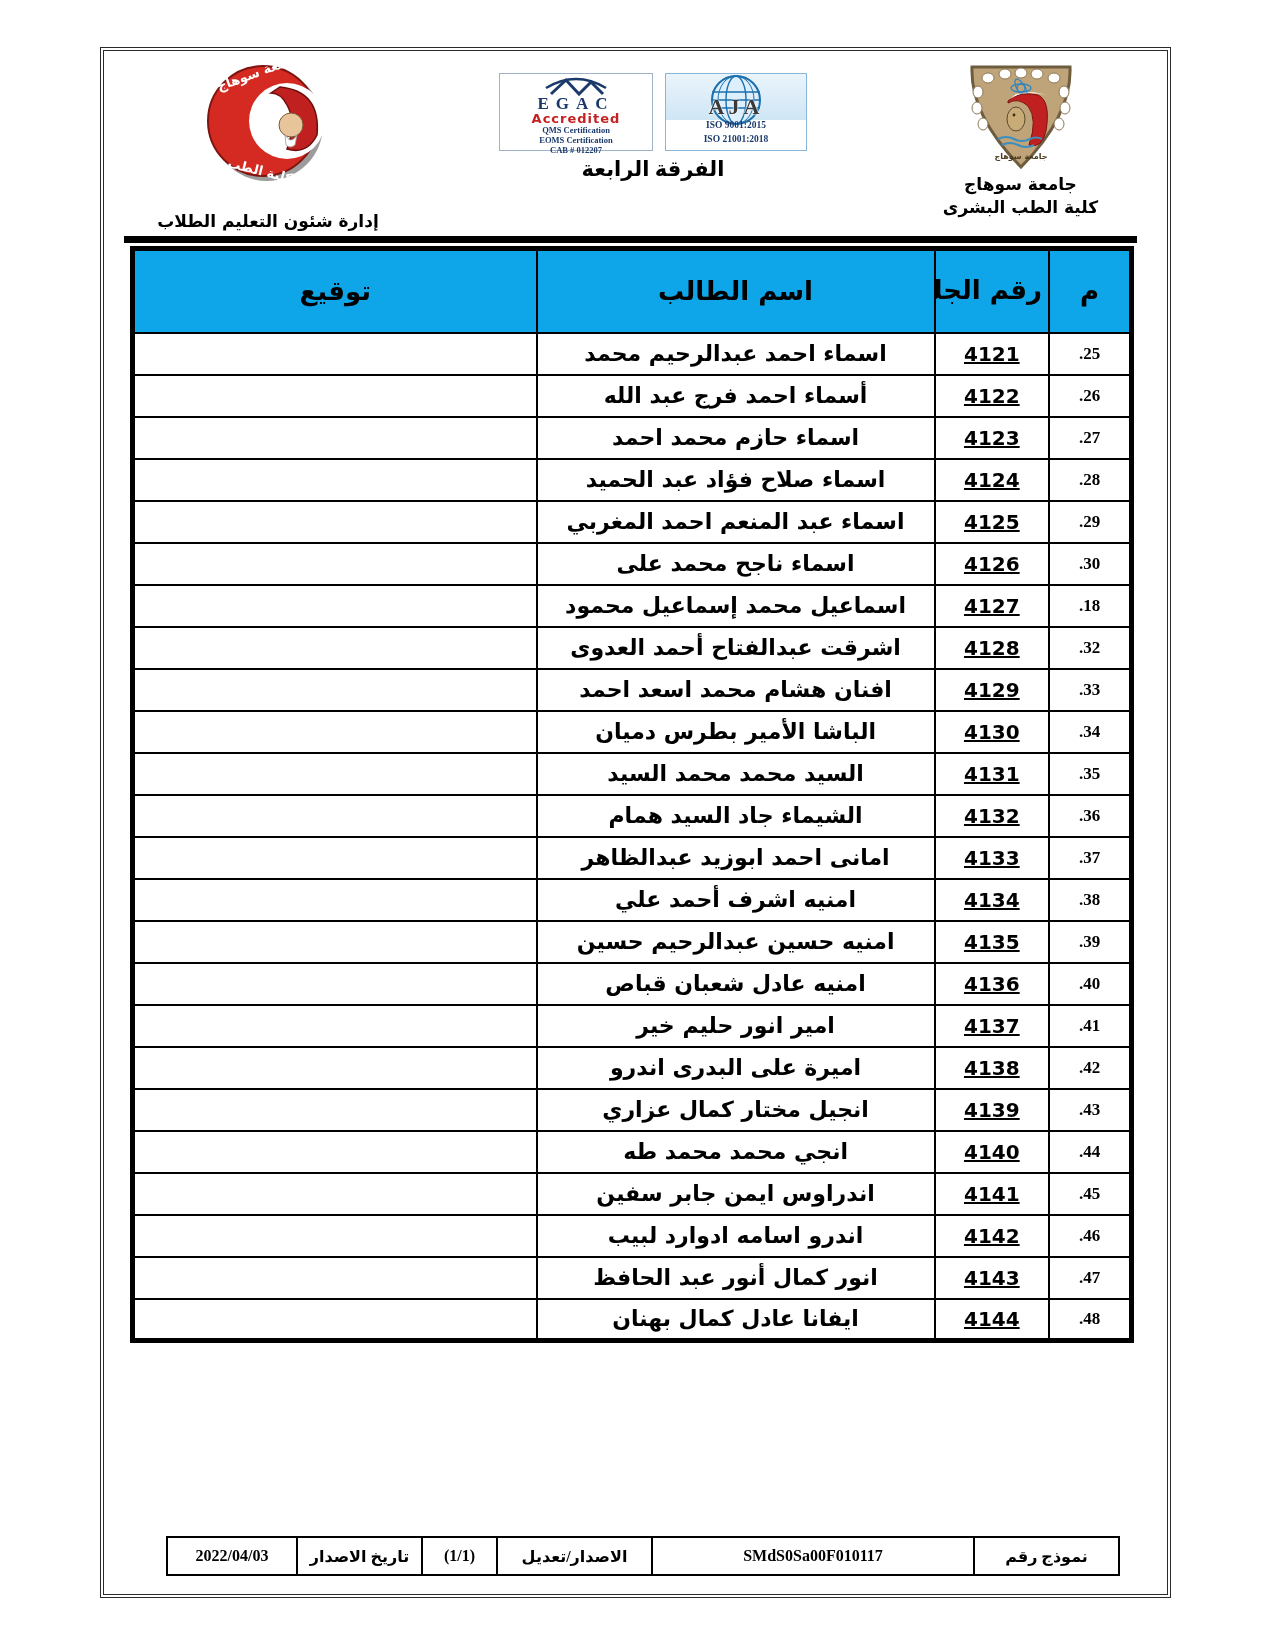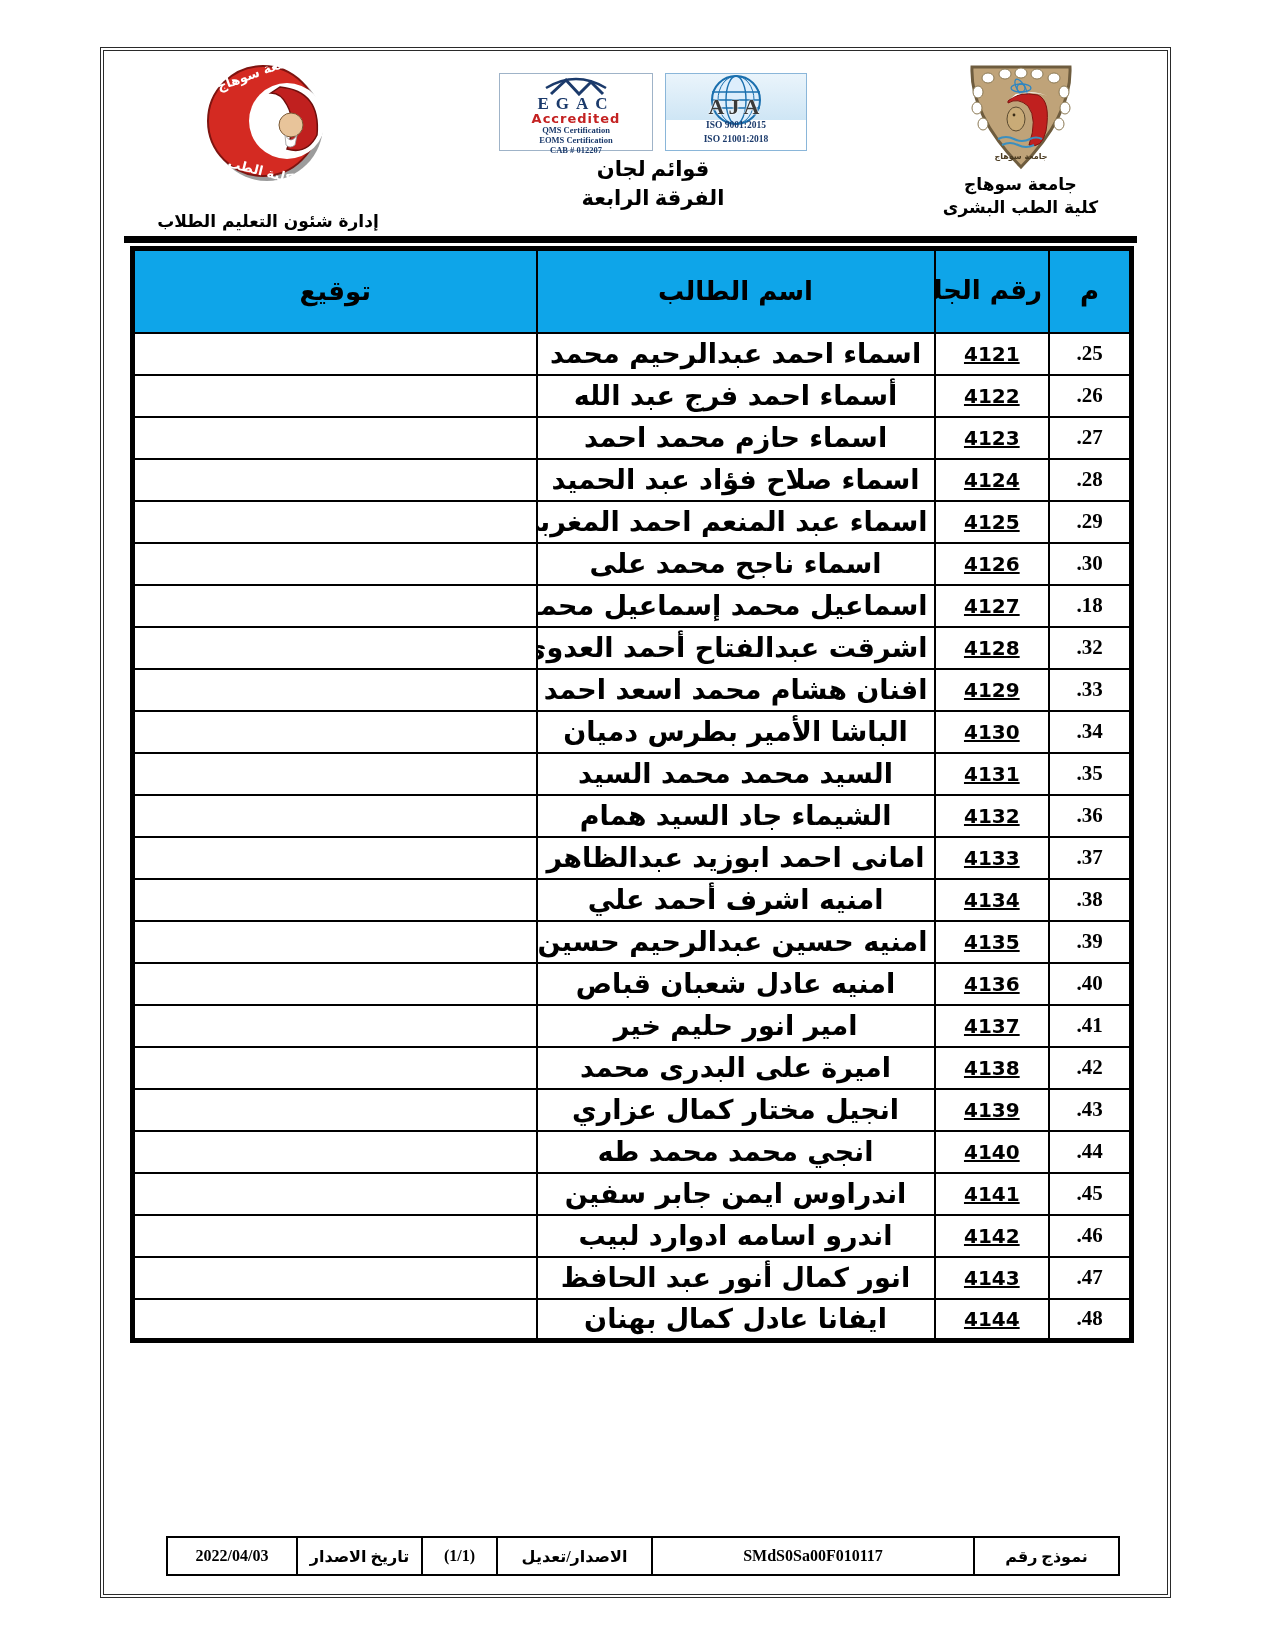--- a/index.html
+++ b/index.html
@@ -33,23 +33,23 @@
   .rule{height:7px;background:#000;margin:5px 30px 3px 20px;}
   
   table.main{border-collapse:collapse;table-layout:fixed;width:1004px;
              margin:0 33px 0 auto;border:5px solid #000;}
   table.main th,table.main td{border:2px solid #000;padding:0 6px;box-sizing:border-box;
              overflow:hidden;white-space:nowrap;}
   table.main thead th{background:#0ea5e9;font-weight:bold;font-size:26px;height:84px;
              text-align:center;vertical-align:middle;}
   th.h-seat{font-size:23px;white-space:normal;line-height:1.15;}
   table.main tbody tr{height:42px;}
-  td.c-num{font-family:"Liberation Serif",serif;font-weight:bold;font-size:21px;text-align:center;}
+  td.c-num{font-family:"Liberation Serif",serif;font-weight:bold;font-size:17px;text-align:center;}
   td.c-seat{font-weight:bold;font-size:20px;text-align:center;text-decoration:underline;}
-  td.c-name{font-weight:bold;font-size:27px;text-align:center;}
+  td.c-name{font-weight:bold;font-size:22px;text-align:center;}
   
   .footer{position:absolute;right:47px;bottom:18px;}
   table.foot{border-collapse:collapse;table-layout:fixed;width:952px;border:2px solid #000;}
   table.foot td{border:2px solid #000;height:34px;text-align:center;vertical-align:middle;
         font-weight:bold;font-size:16px;font-family:"Liberation Serif","DejaVu Sans",serif;
         white-space:nowrap;overflow:hidden;}
   td.f-code,td.f-date{font-size:17px;}
   svg{display:block;margin:0 auto;}
 </style>
 </head>
@@ -97,21 +97,20 @@
               <line x1="46" y1="26" x2="94" y2="26" stroke="#1a6fae" stroke-width="1.4"></line>
             </svg>
             <div class="aja-name">AJA</div>
             <div class="aja-iso">
               <div>ISO 9001:2015</div>
               <div>ISO 21001:2018</div>
             </div>
           </div>
         </div>
         <div class="titles" dir="rtl">
-          <div>قوائم لجان</div>
           <div>الفرقة الرابعة</div>
         </div>
       </div>
 
       <div class="hdr-right">
         <svg width="126" height="112" viewBox="0 0 126 112">
           <path d="M14,6 L112,6 Q114,54 63,106 Q12,54 14,6 Z" fill="#bfa379" stroke="#6e5c3e" stroke-width="3"></path>
           <g fill="#ffffff" stroke="#8c7a55" stroke-width="1">
             <ellipse cx="30" cy="17" rx="6" ry="5"></ellipse>
               <ellipse cx="47" cy="13" rx="6" ry="5"></ellipse>
@@ -279,21 +278,21 @@
           <tr>
             <td class="c-num">41.</td>
             <td class="c-seat">4137</td>
             <td class="c-name">امير انور حليم خير</td>
             <td class="c-sign"></td>
           </tr>
 
           <tr>
             <td class="c-num">42.</td>
             <td class="c-seat">4138</td>
-            <td class="c-name">اميرة على البدرى محمد</td>
+            <td class="c-name">اميرة على البدرى اندرو</td>
             <td class="c-sign"></td>
           </tr>
 
           <tr>
             <td class="c-num">43.</td>
             <td class="c-seat">4139</td>
             <td class="c-name">انجيل مختار كمال عزاري</td>
             <td class="c-sign"></td>
           </tr>
 

